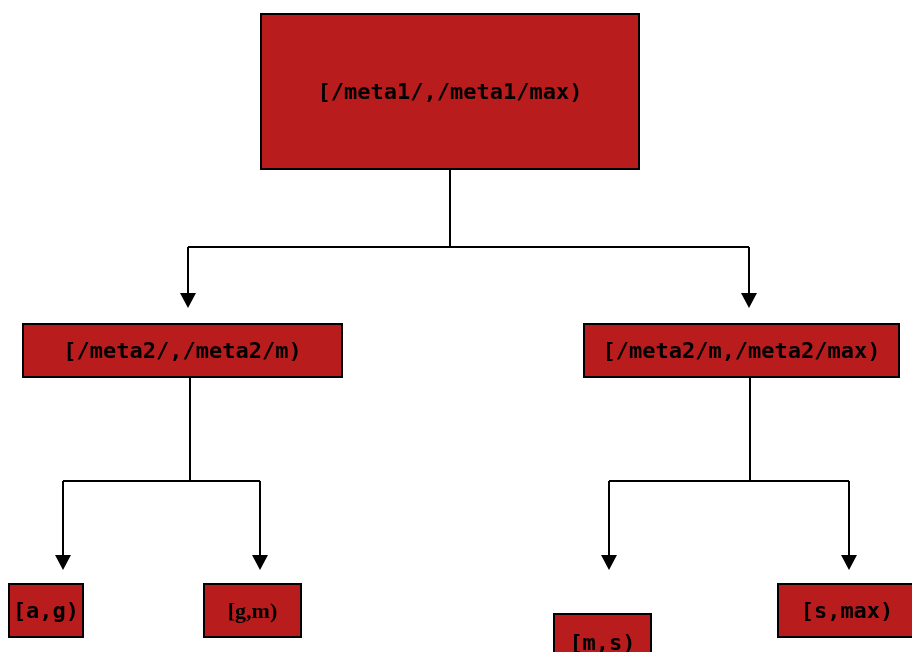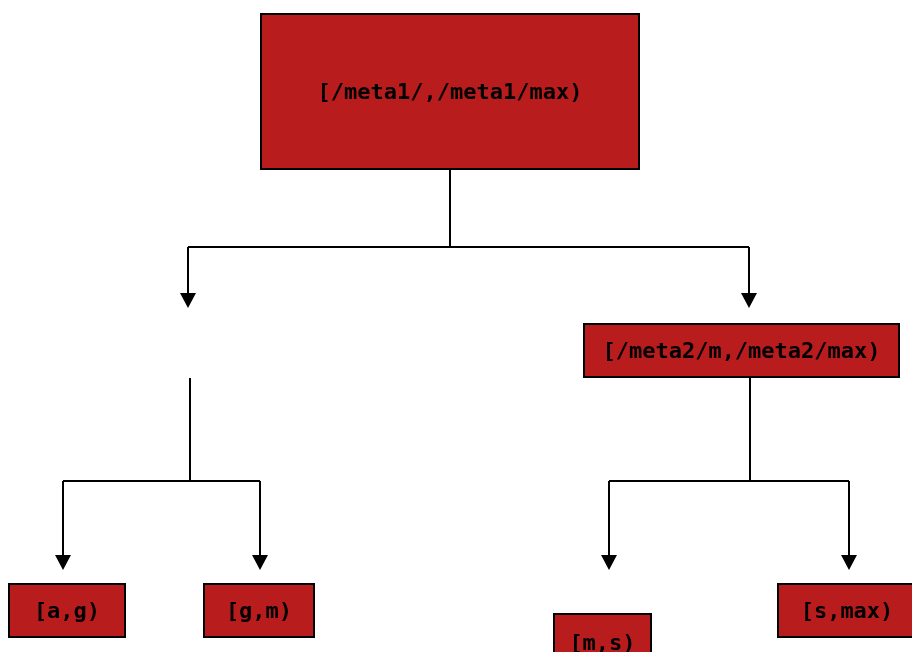--- a/index.html
+++ b/index.html
@@ -32,22 +32,22 @@
     justify-content: center;
     color: #000000;
     font-size: 22px;
     font-weight: bold;
     letter-spacing: 0;
     white-space: nowrap;
   }
   .node-root  { left: 260px; top: 13px;  width: 380px; height: 157px; }
   .node-l2a   { left: 22px;  top: 323px; width: 321px; height: 55px; }
   .node-l2b   { left: 583px; top: 323px; width: 317px; height: 55px; }
-  .node-leaf1 { left: 8px;   top: 583px; width: 118px;  height: 55px; }
-  .node-leaf2 { left: 203px; top: 583px; width: 112px;  height: 55px; }
+  .node-leaf1 { left: 8px;   top: 583px; width: 76px;  height: 55px; }
+  .node-leaf2 { left: 203px; top: 583px; width: 99px;  height: 55px; font-family: Liberation Serif, serif; }
   .node-leaf3 { left: 553px; top: 613px; width: 99px;  height: 58px; }
   .node-leaf4 { left: 777px; top: 583px; width: 140px; height: 55px; }
 </style>
 </head>
 <body>
 
 <div class="canvas">
 
   <svg class="connectors" viewBox="0 0 912 652" xmlns="http://www.w3.org/2000/svg">
 
@@ -76,20 +76,23 @@
       <path d="M849 481 V555"></path>
     </g>
     <polygon points="601,555 617,555 609,570" fill="#000000"></polygon>
     <polygon points="841,555 857,555 849,570" fill="#000000"></polygon>
   </svg>
 
   <div class="node node-root">
     <span>[/meta1/,/meta1/max)</span>
   </div>
 
+  <div class="node node-l2a">
+    <span>[/meta2/,/meta2/m)</span>
+  </div>
   <div class="node node-l2b">
     <span>[/meta2/m,/meta2/max)</span>
   </div>
 
   <div class="node node-leaf1">
     <span>[a,g)</span>
   </div>
   <div class="node node-leaf2">
     <span>[g,m)</span>
   </div>

